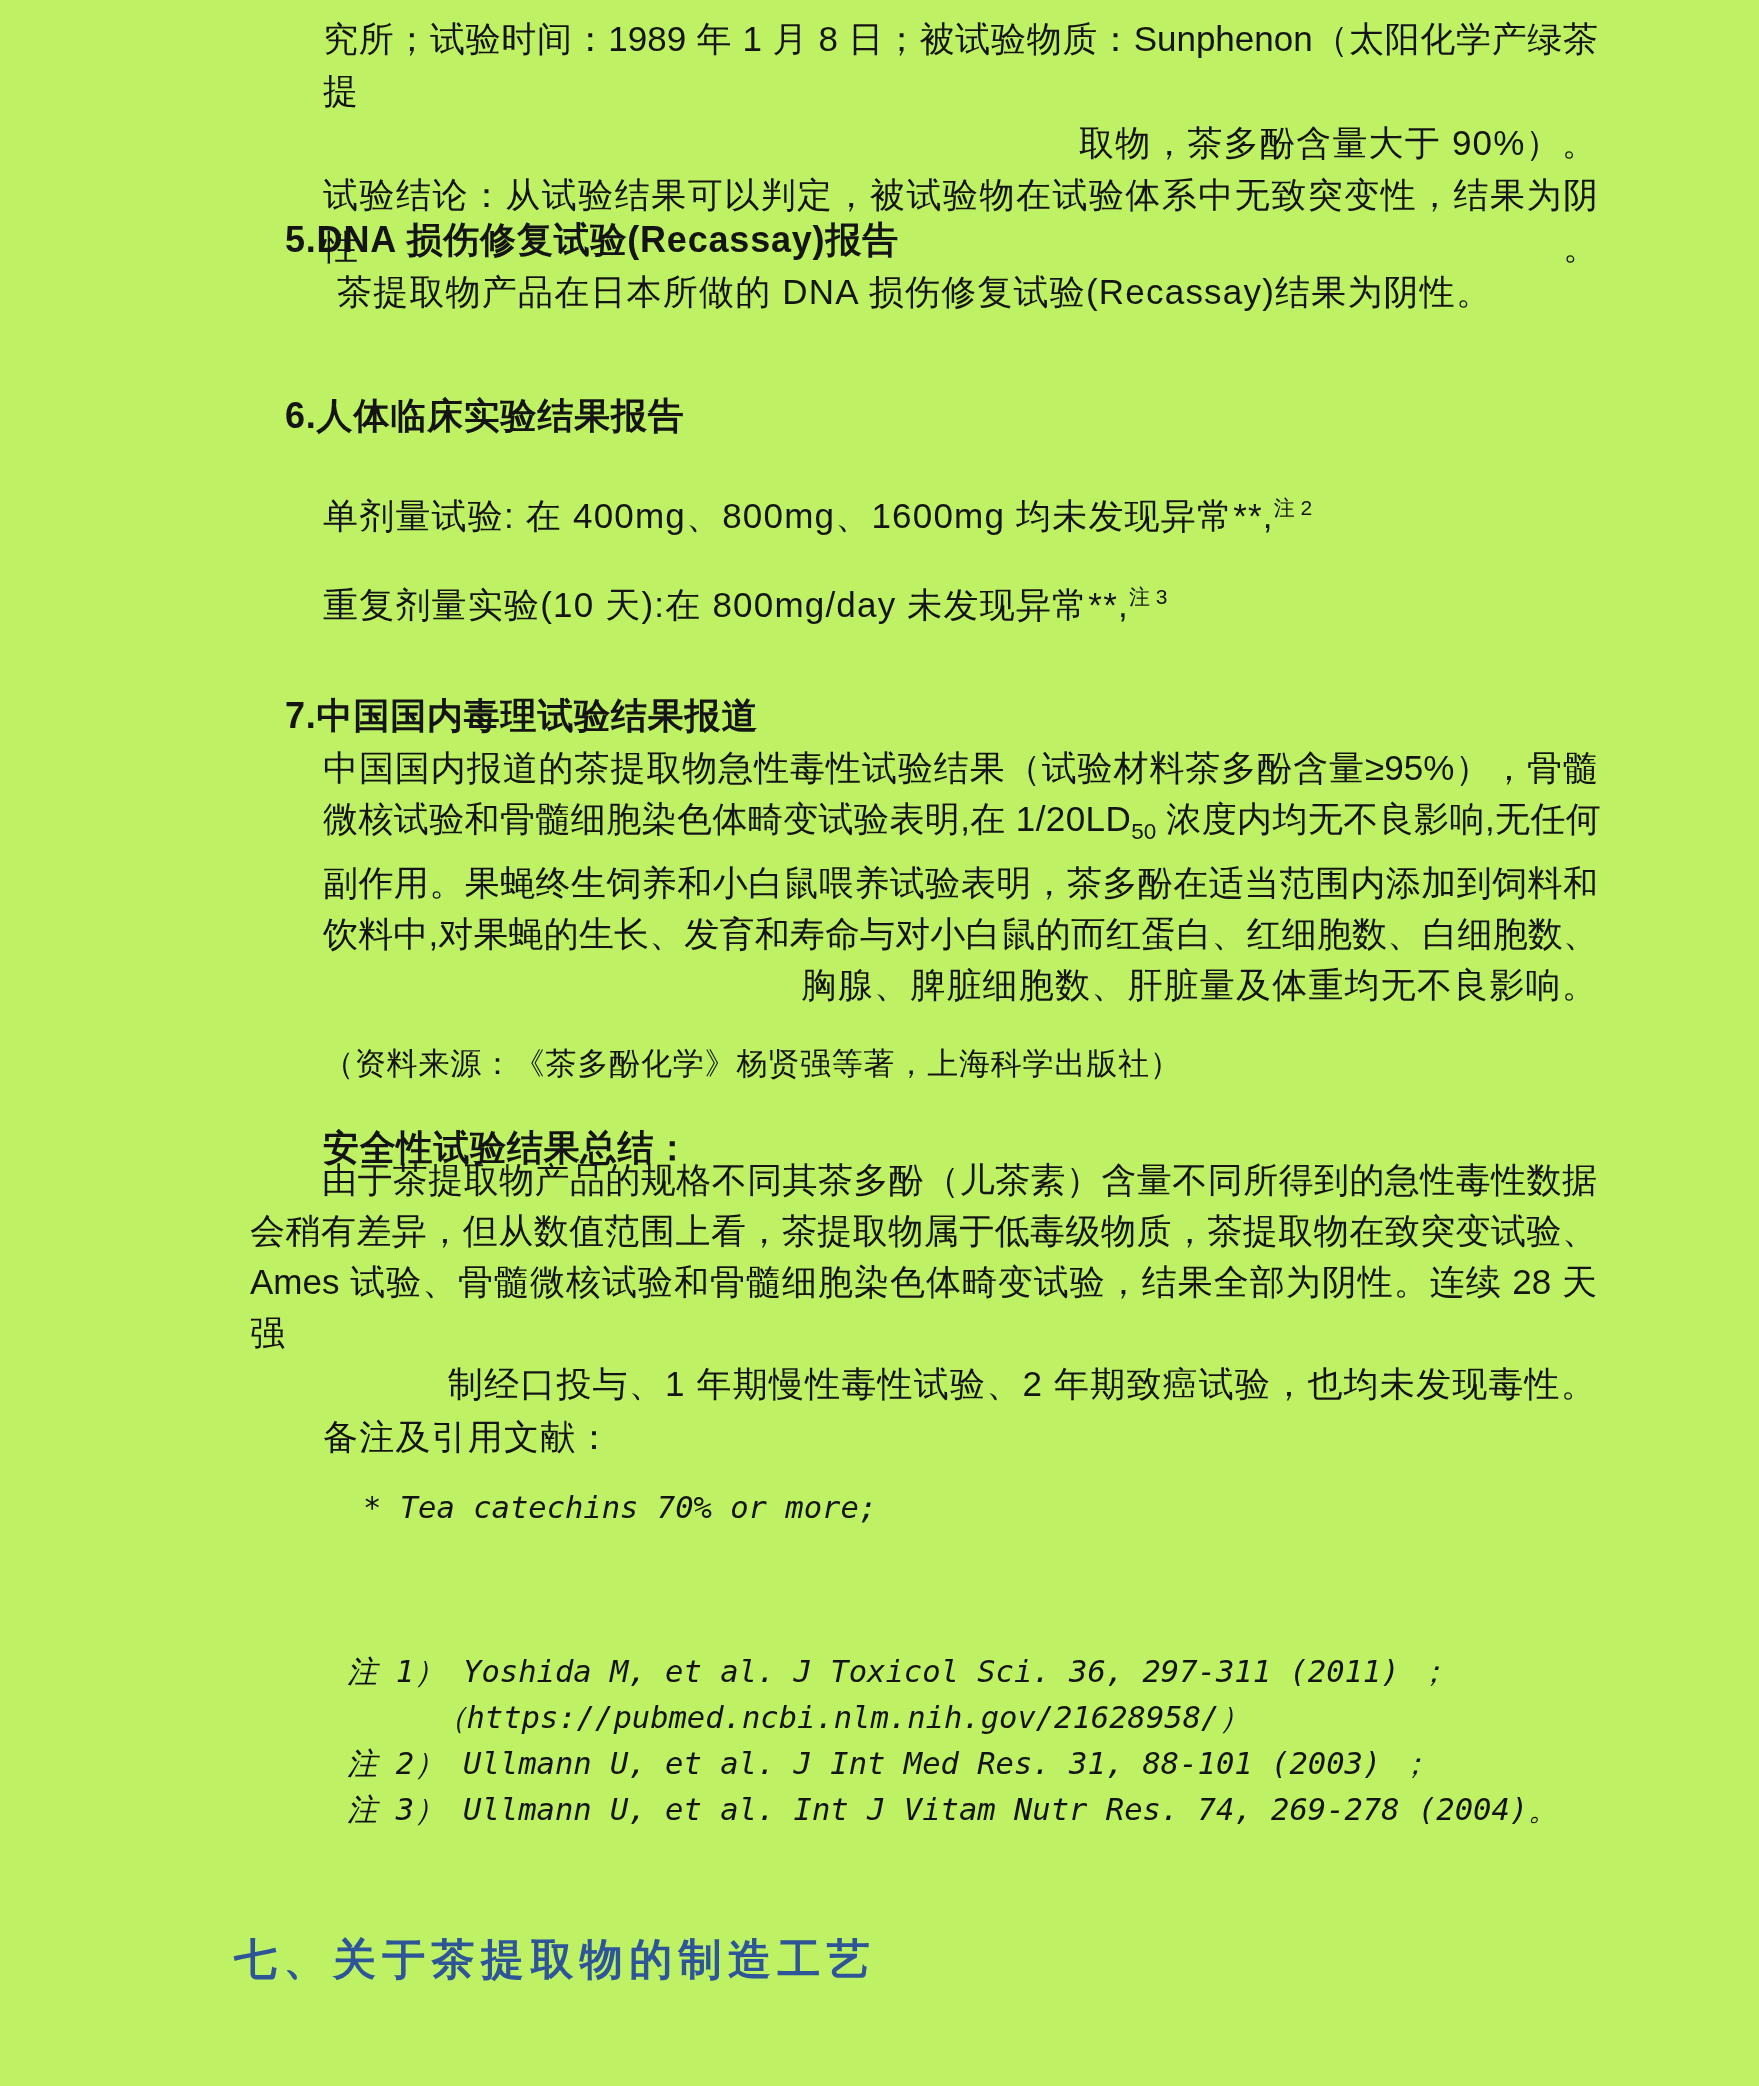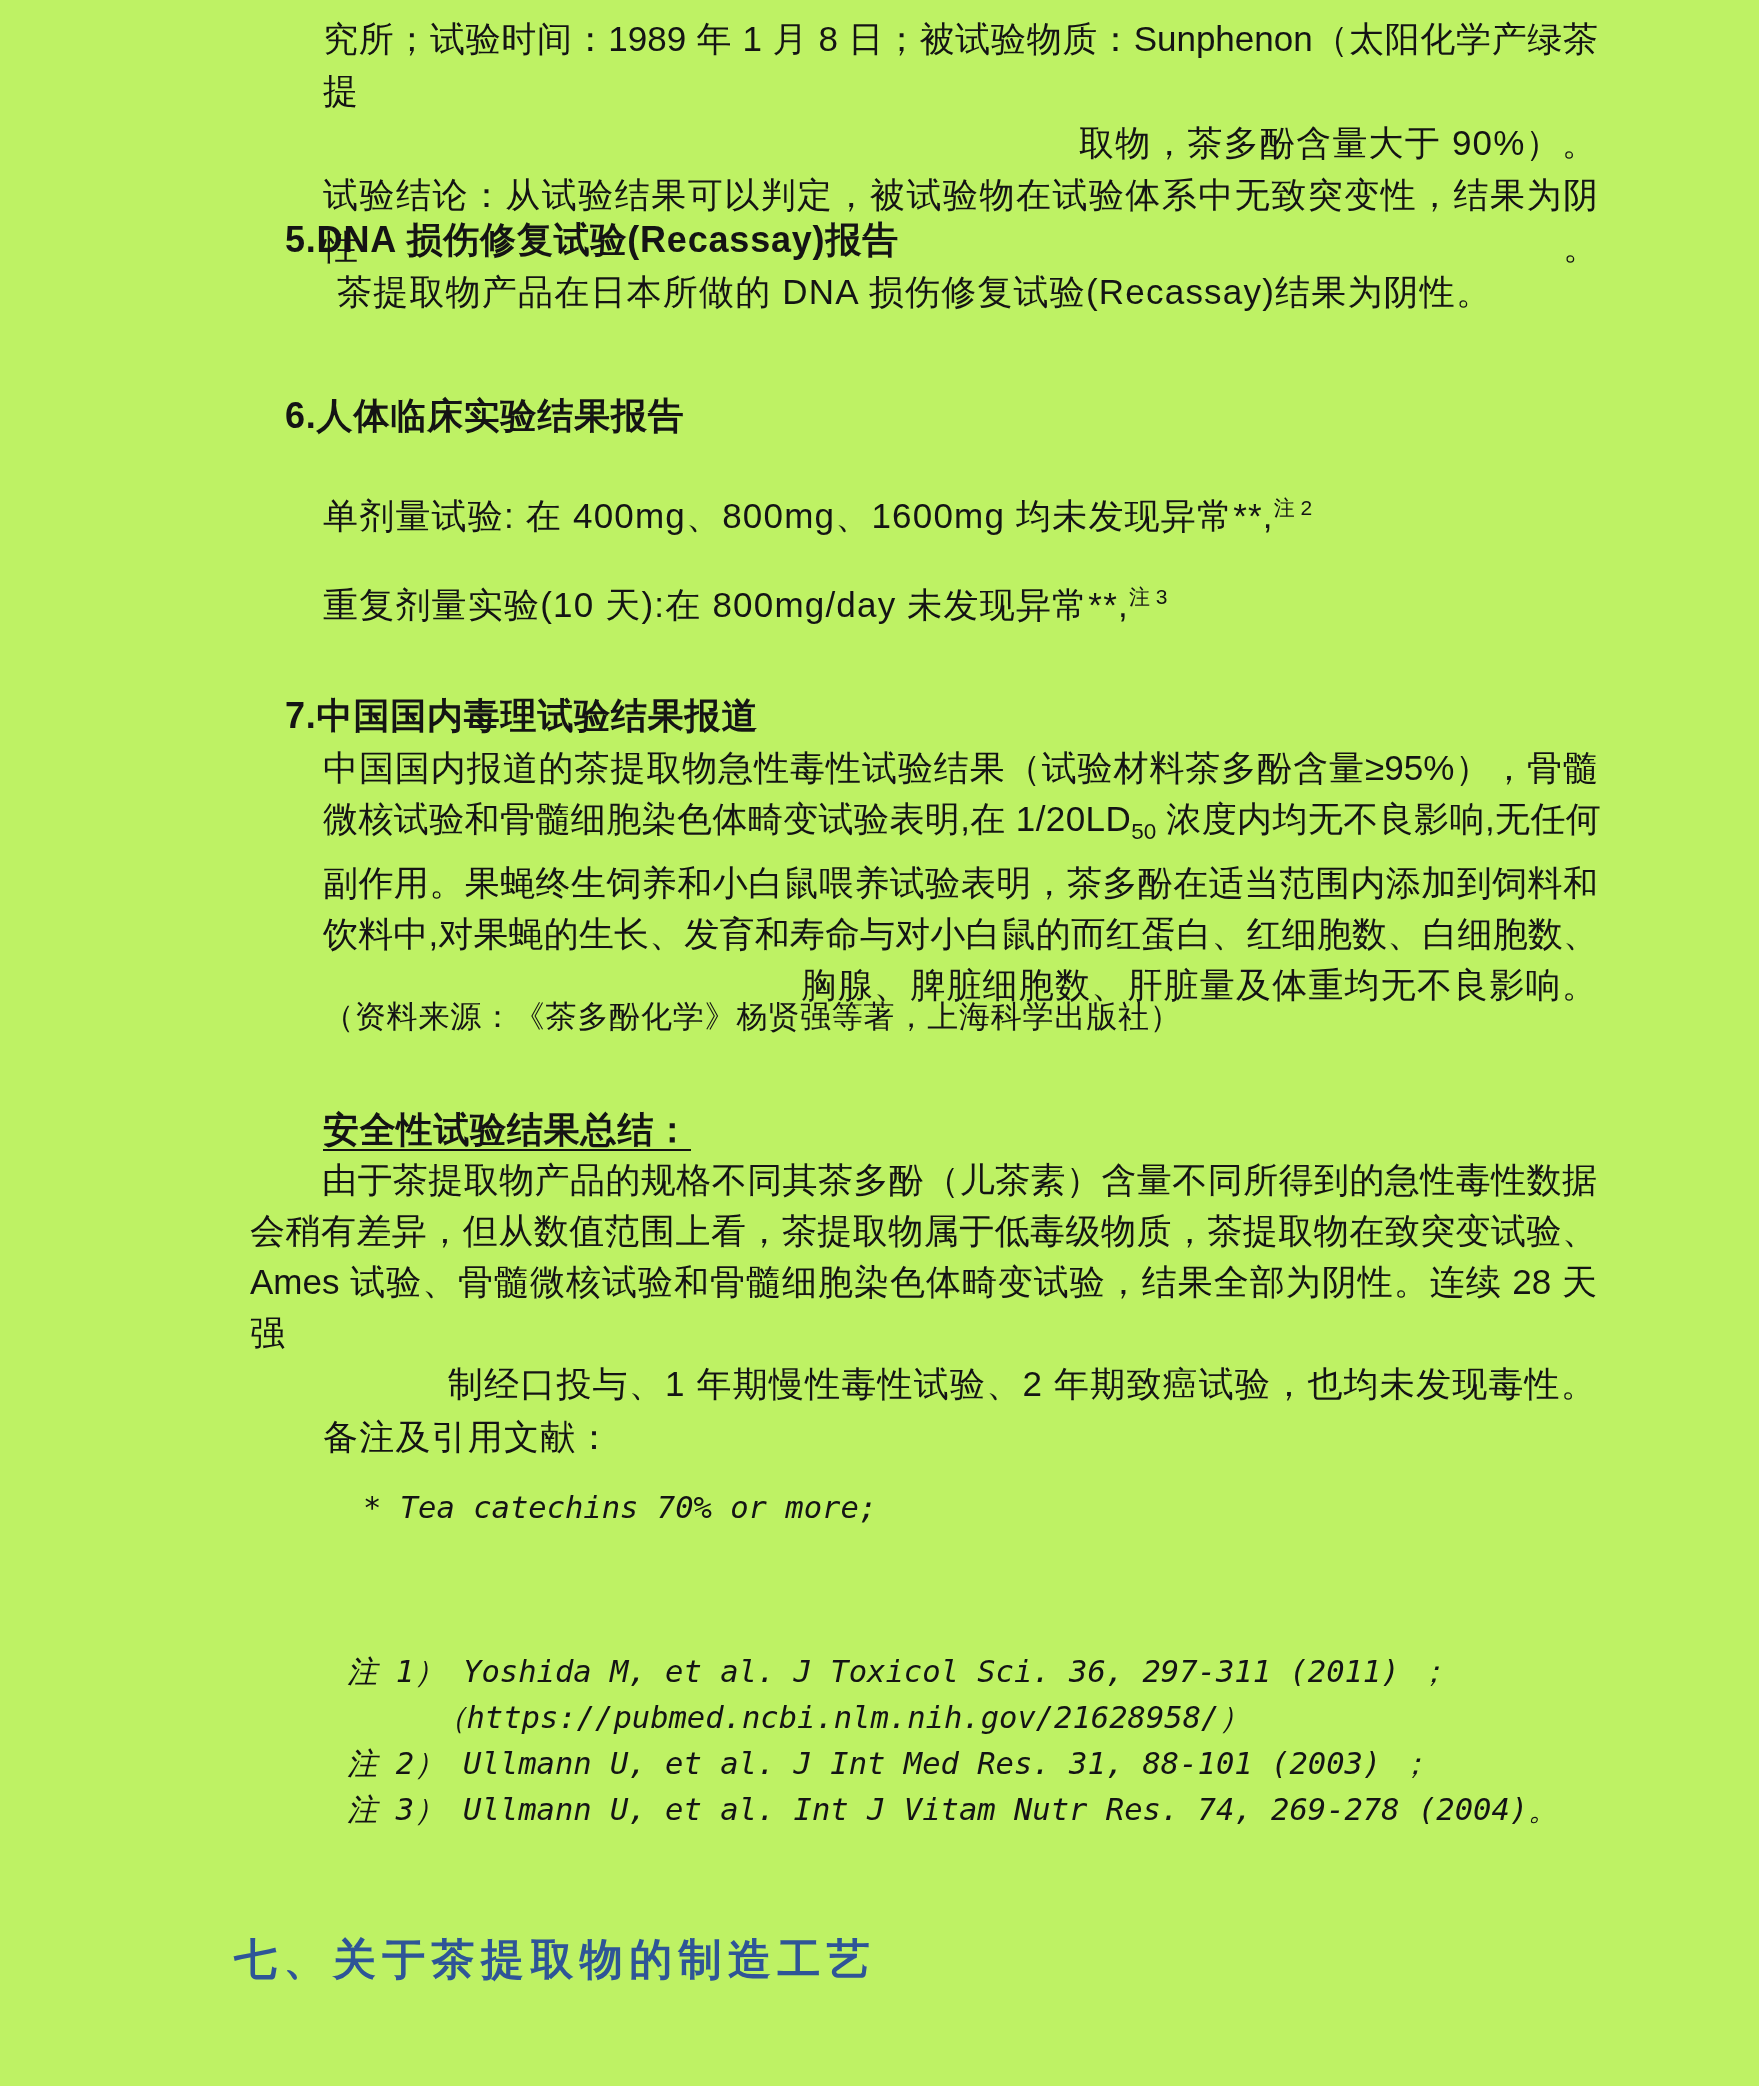--- a/index.html
+++ b/index.html
@@ -40,34 +40,35 @@
   .sub{
     font-size:22.5px;
     vertical-align:sub;
     letter-spacing:0;
   }
   .small{
     font-size:31px;
     line-height:45px;
     letter-spacing:0.8px;
     white-space:pre;
+    margin-top:47px;
   }
   .fn{
     font-family:"DejaVu Sans Mono", monospace;
     font-style:italic;
     font-size:30.5px;
     line-height:46px;
     letter-spacing:0;
     white-space:pre;
   }
   .note-row{display:flex;}
   .underlined{
-    text-decoration:underline;
     text-decoration-thickness:2.4px;
     text-underline-offset:7.2px;
+    margin-top:18px;
   }
   .blue-h{
     font-size:43px;
     font-weight:bold;
     letter-spacing:6.4px;
     line-height:51px;
     white-space:pre;
   }
 </style>
 </head>

